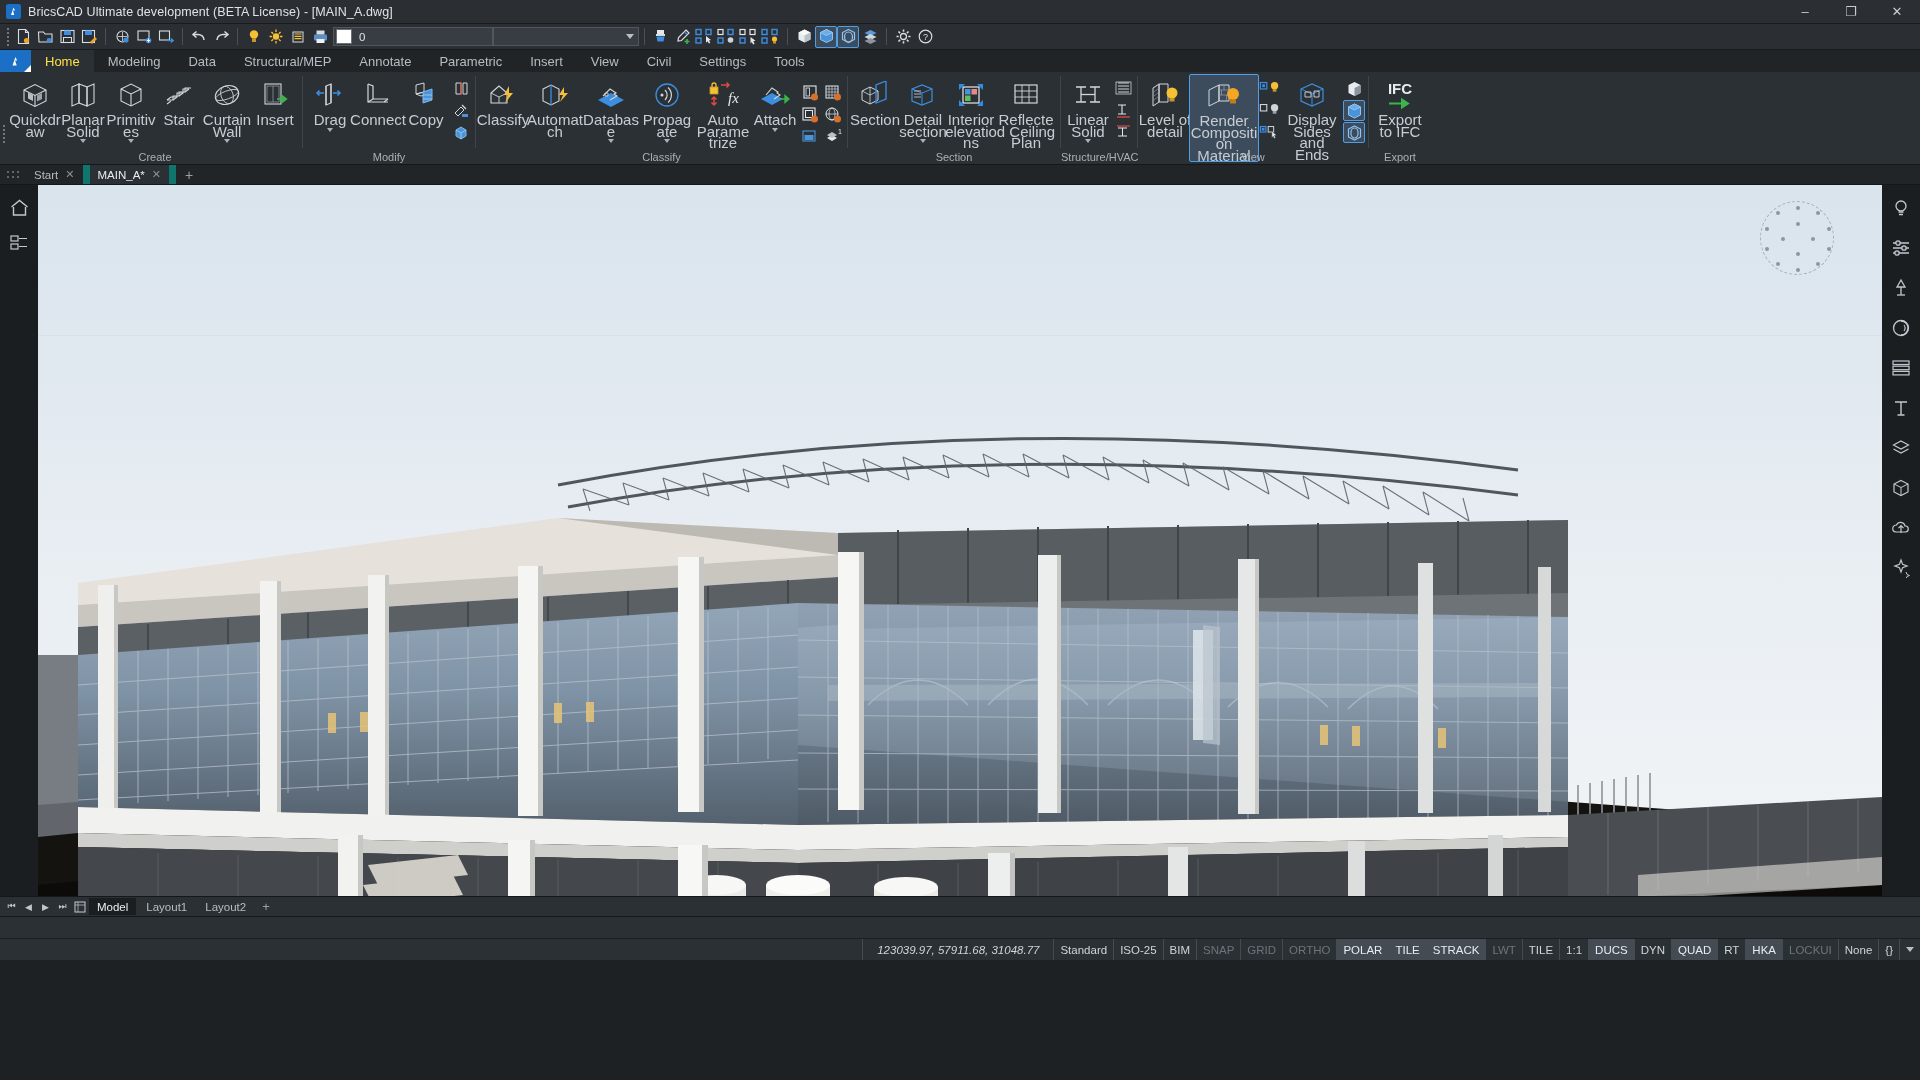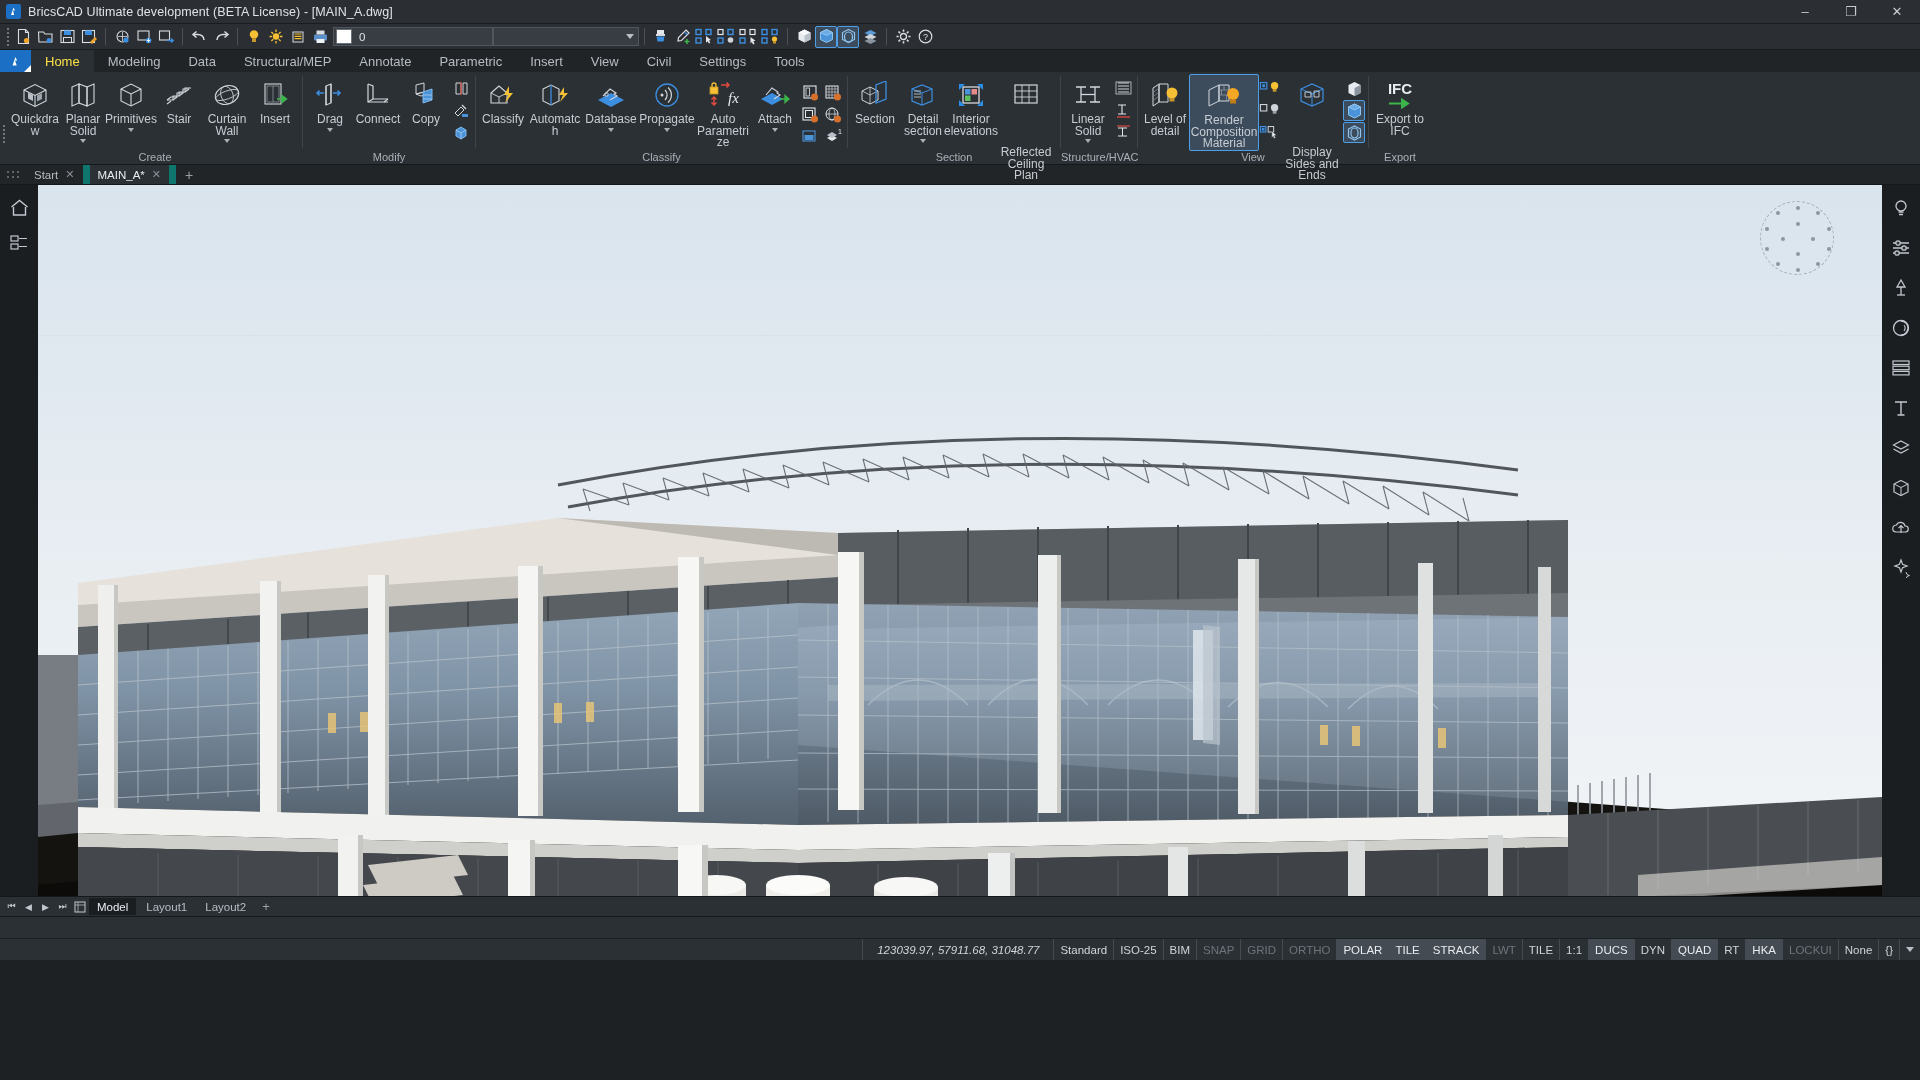--- a/index.html
+++ b/index.html
@@ -91,25 +91,25 @@
     font-size: 11px; color: #aab0b7;
   }
 
   .btn-lg {
     width: 48px; min-height: 68px; display: flex; flex-direction: column;
     align-items: center; padding-top: 4px; cursor: default; position: relative;
   }
   .btn-lg.sel { background: #3d4c5c; border: 1px solid #4f9fe8; border-radius: 2px; }
   .btn-lg .ico { height: 34px; display: flex; align-items: center; justify-content: center; }
   .btn-lg .lbl {
-    font-size: 12px; color: #c6ccd3; text-align: center; line-height: 11.5px;
+    font-size: 15px; color: #c6ccd3; text-align: center; line-height: 11.5px;
     margin-top: 2px; width: 56px; word-wrap: break-word;
   }
   .btn-lg.w56 { width: 56px; }
-  .btn-lg.w62 { width: 62px; gap: 33px; }
+  .btn-lg.w62 { width: 62px; }
   .btn-lg.w70 { width: 70px; }
   .btn-lg.w70 .lbl { width: 70px; }
   .btn-lg.w62 .lbl { width: 62px; }
   .btn-lg.w56 .lbl { width: 56px; }
   .caret {
     width:0;height:0;border-left:3px solid transparent;border-right:3px solid transparent;
     border-top:4px solid #aab0b7; margin-top:2px;
   }
   .ico-col {
     display: flex; flex-direction: column; gap: 1px; padding-top: 4px;

